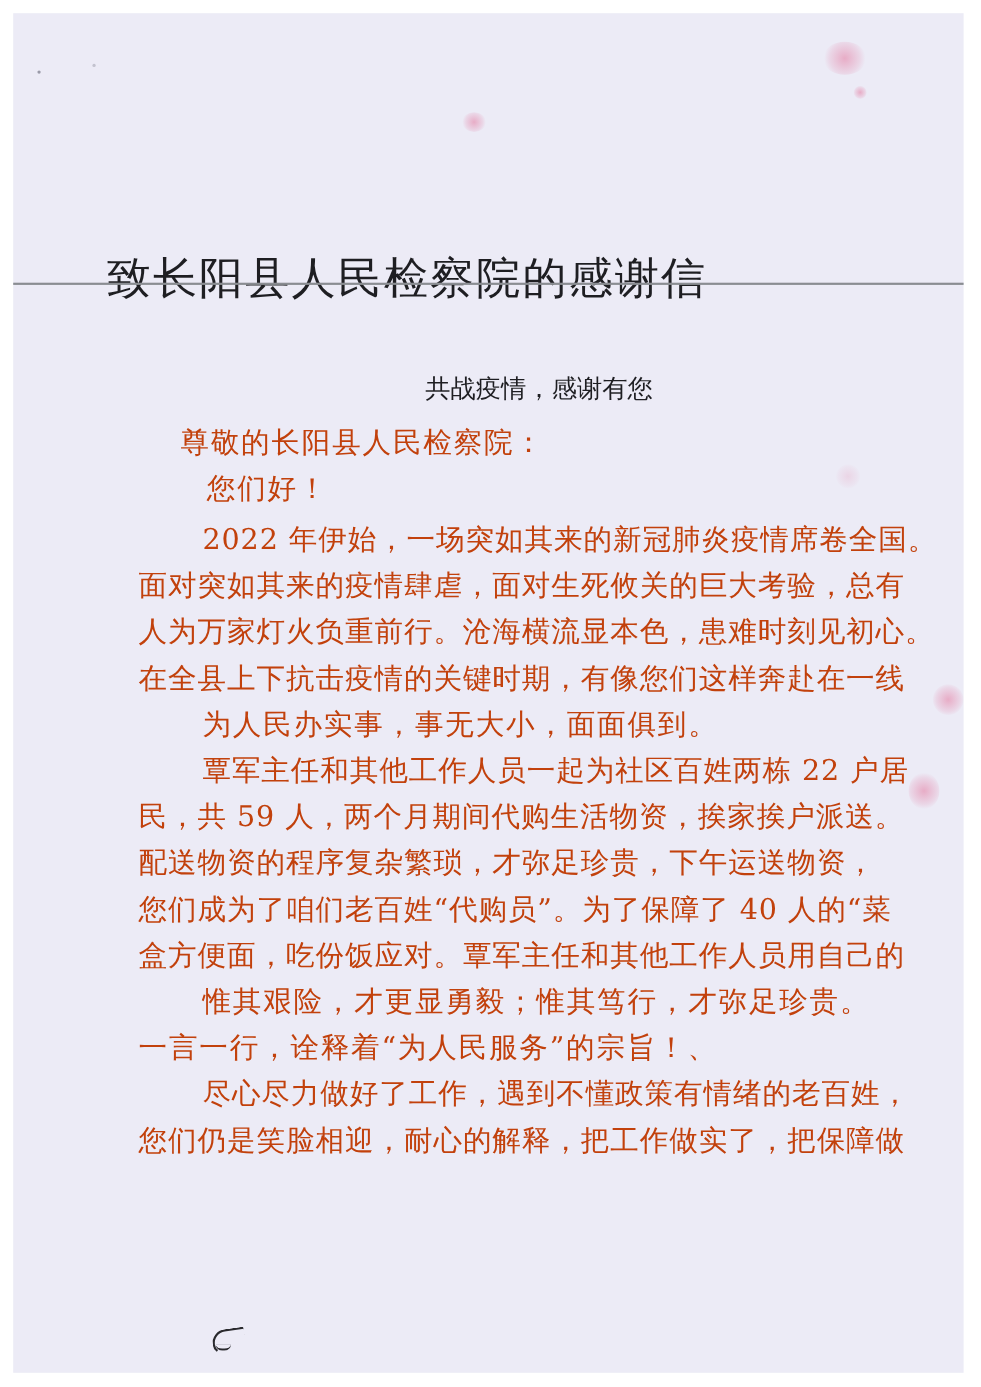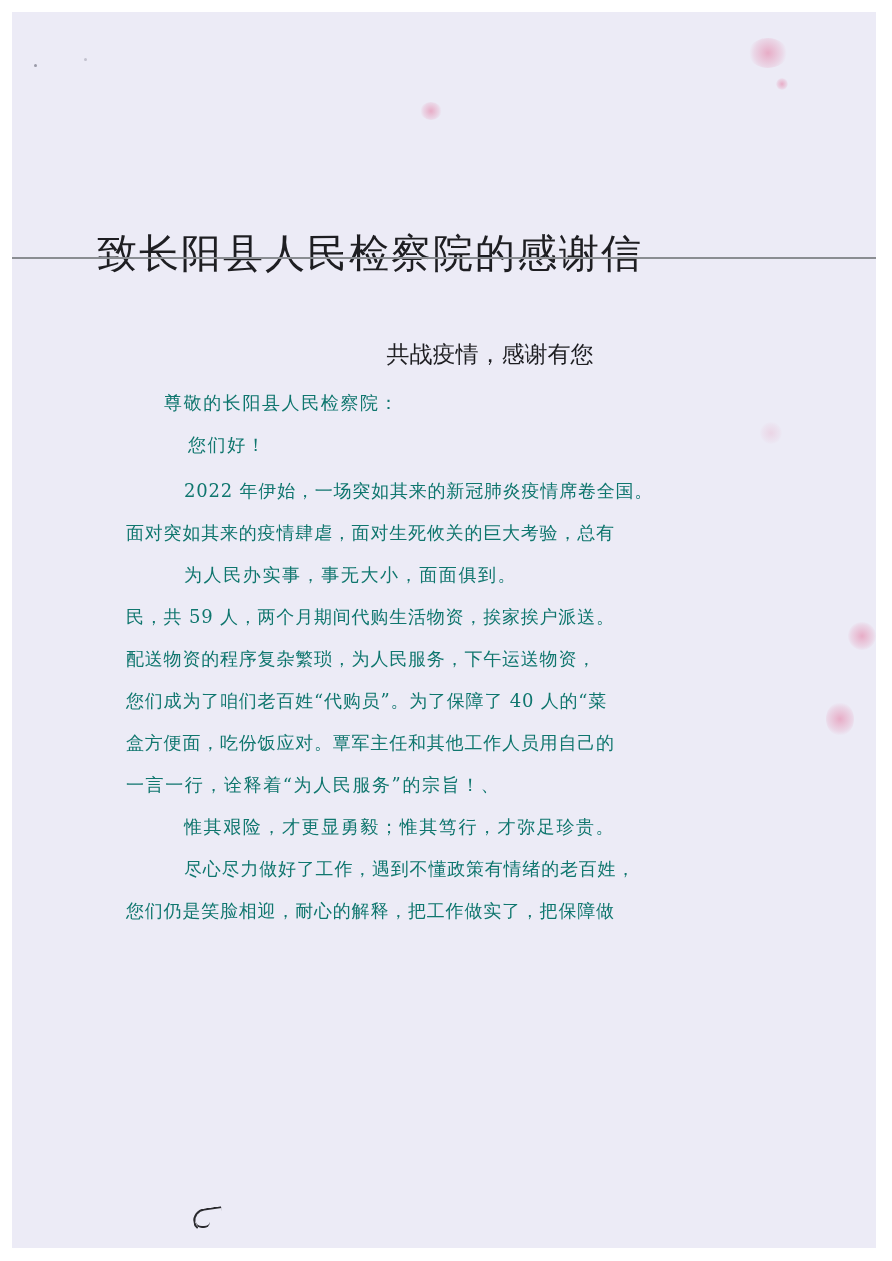--- a/index.html
+++ b/index.html
@@ -55,22 +55,22 @@
       line-height: 36px;
       padding-left: 24px;
       box-sizing: border-box;
       margin-left: 32px;
     }
     .body-text {
       position: absolute;
       left: 126px;
       top: 382px;
       width: 640px;
-      font-size: 18px;
-      color: #0f766e;
+      font-size: 26px;
+      color: #c2410c;
       line-height: 42px;
     }
     .line {
       white-space: nowrap;
       height: 42px;
       letter-spacing: 1.6px;
     }
     .indent1 { padding-left: 38px; }
     .indent2 { padding-left: 62px; }
     .indent3 { padding-left: 58px; }
@@ -129,25 +129,28 @@
 <div class="header-rule"></div>
 
 <div class="subtitle">共战疫情，感谢有您</div>
 
 <div class="body-text">
   <div class="line indent1">尊敬的长阳县人民检察院：</div>
   <div class="line indent2">您们好！</div>
   <div class="gap"></div>
   <div class="line indent3 tight">2022 年伊始，一场突如其来的新冠肺炎疫情席卷全国。</div>
   <div class="line tight">面对突如其来的疫情肆虐，面对生死攸关的巨大考验，总有</div>
+  <div class="line tight">人为万家灯火负重前行。沧海横流显本色，患难时刻见初心。</div>
+  <div class="line tight">在全县上下抗击疫情的关键时期，有像您们这样奔赴在一线</div>
   <div class="line indent3">为人民办实事，事无大小，面面俱到。</div>
+  <div class="line indent3 tight">覃军主任和其他工作人员一起为社区百姓两栋 22 户居</div>
   <div class="line tight">民，共 59 人，两个月期间代购生活物资，挨家挨户派送。</div>
-  <div class="line tight">配送物资的程序复杂繁琐，为人民服务，下午运送物资，</div>
+  <div class="line tight">配送物资的程序复杂繁琐，才弥足珍贵，下午运送物资，</div>
   <div class="line tight">您们成为了咱们老百姓“代购员”。为了保障了 40 人的“菜</div>
   <div class="line tight">盒方便面，吃份饭应对。覃军主任和其他工作人员用自己的</div>
+  <div class="line indent3">惟其艰险，才更显勇毅；惟其笃行，才弥足珍贵。</div>
   <div class="line">一言一行，诠释着“为人民服务”的宗旨！、</div>
-  <div class="line indent3">惟其艰险，才更显勇毅；惟其笃行，才弥足珍贵。</div>
   <div class="line indent3 tight">尽心尽力做好了工作，遇到不懂政策有情绪的老百姓，</div>
   <div class="line tight">您们仍是笑脸相迎，耐心的解释，把工作做实了，把保障做</div>
 </div>
 
 <div class="handmark"></div>
 <div class="handmark-tail"></div>
 
 </body></html>

